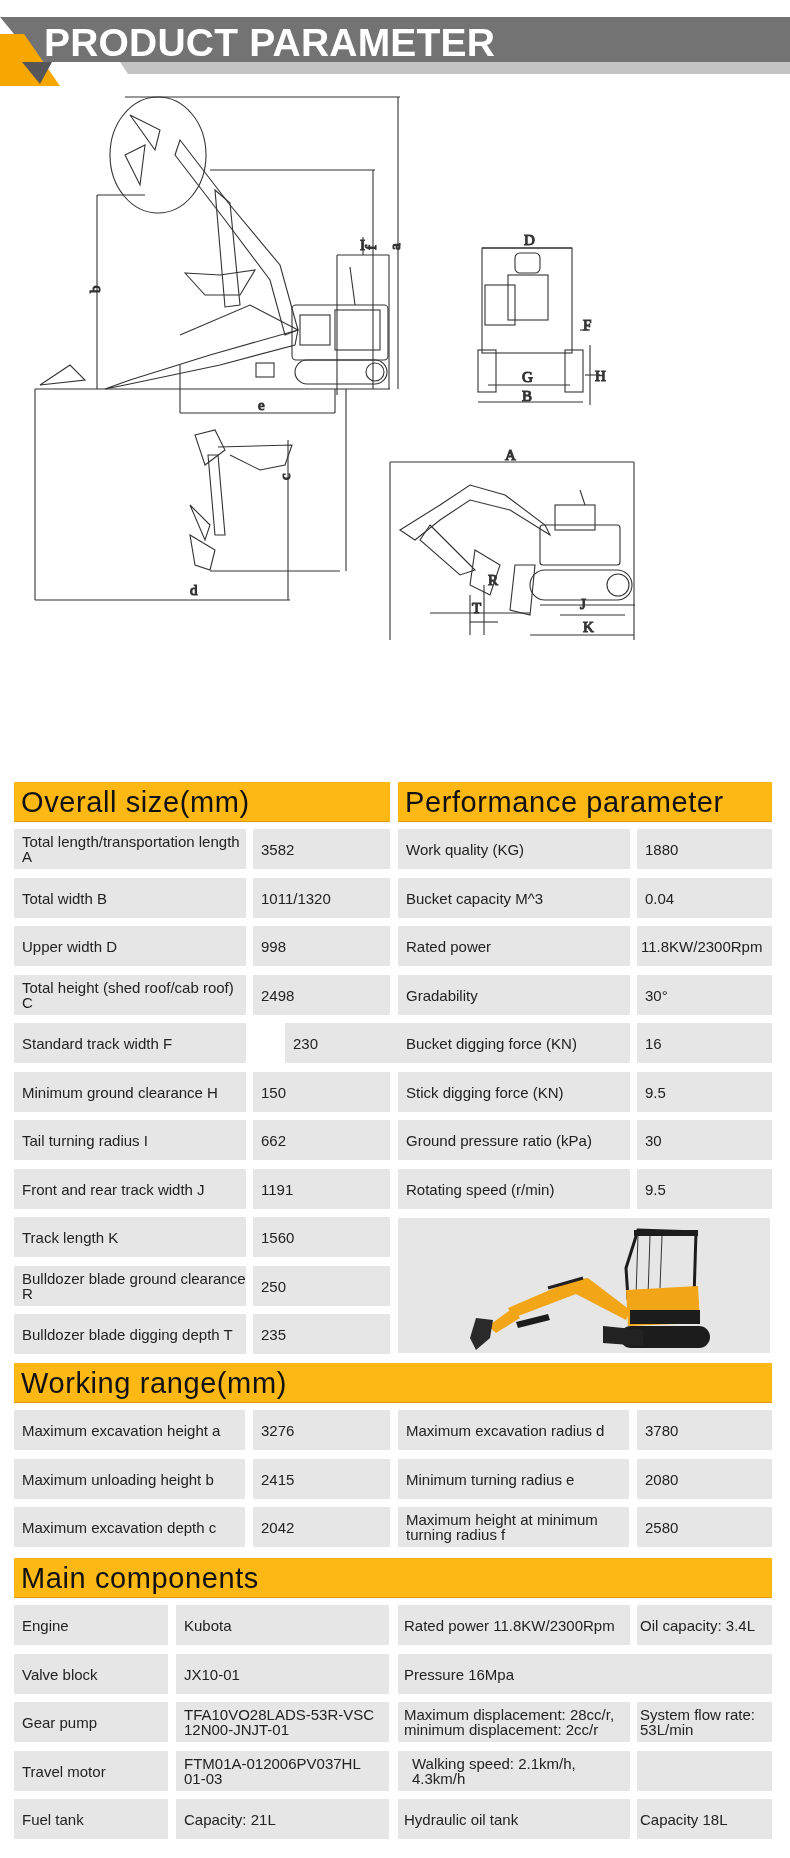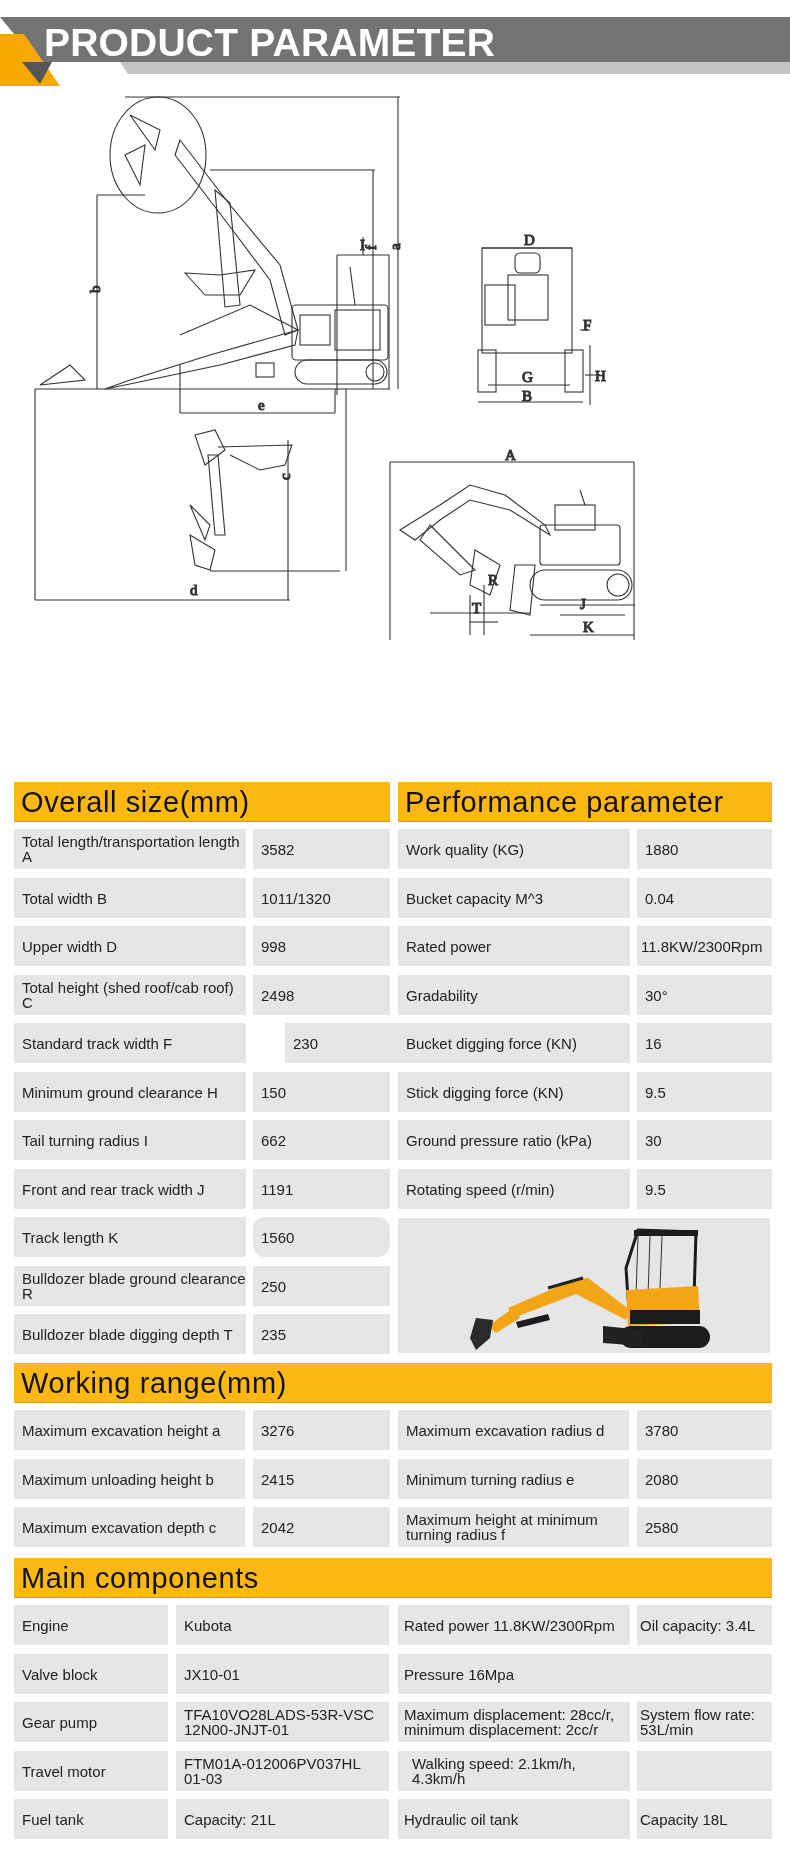--- a/index.html
+++ b/index.html
@@ -160,21 +160,21 @@
   <div class="cell" style="left:253px;top:975px;width:137px;height:40px;">2498</div>
   <div class="cell" style="left:14px;top:1023px;width:232px;height:40px;">Standard track width F</div>
   <div class="cell" style="left:253px;top:1023px;width:137px;height:40px;margin-left:32px;">230</div>
   <div class="cell" style="left:14px;top:1072px;width:232px;height:40px;">Minimum ground clearance H</div>
   <div class="cell" style="left:253px;top:1072px;width:137px;height:40px;">150</div>
   <div class="cell" style="left:14px;top:1120px;width:232px;height:40px;">Tail turning radius I</div>
   <div class="cell" style="left:253px;top:1120px;width:137px;height:40px;">662</div>
   <div class="cell" style="left:14px;top:1169px;width:232px;height:40px;">Front and rear track width J</div>
   <div class="cell" style="left:253px;top:1169px;width:137px;height:40px;">1191</div>
   <div class="cell" style="left:14px;top:1217px;width:232px;height:40px;">Track length K</div>
-  <div class="cell" style="left:253px;top:1217px;width:137px;height:40px;border-radius:12px;">1560</div>
+  <div class="cell" style="left:253px;top:1217px;width:137px;height:40px;">1560</div>
   <div class="cell" style="left:14px;top:1266px;width:232px;height:40px;">Bulldozer blade ground clearance R</div>
   <div class="cell" style="left:253px;top:1266px;width:137px;height:40px;">250</div>
   <div class="cell" style="left:14px;top:1314px;width:232px;height:40px;">Bulldozer blade digging depth T</div>
   <div class="cell" style="left:253px;top:1314px;width:137px;height:40px;">235</div>
 </div>
 
 <div>
   <div class="cell" style="left:398px;top:829px;width:232px;height:40px;">Work quality (KG)</div>
   <div class="cell" style="left:637px;top:829px;width:135px;height:40px;">1880</div>
   <div class="cell" style="left:398px;top:878px;width:232px;height:40px;">Bucket capacity M^3</div>

